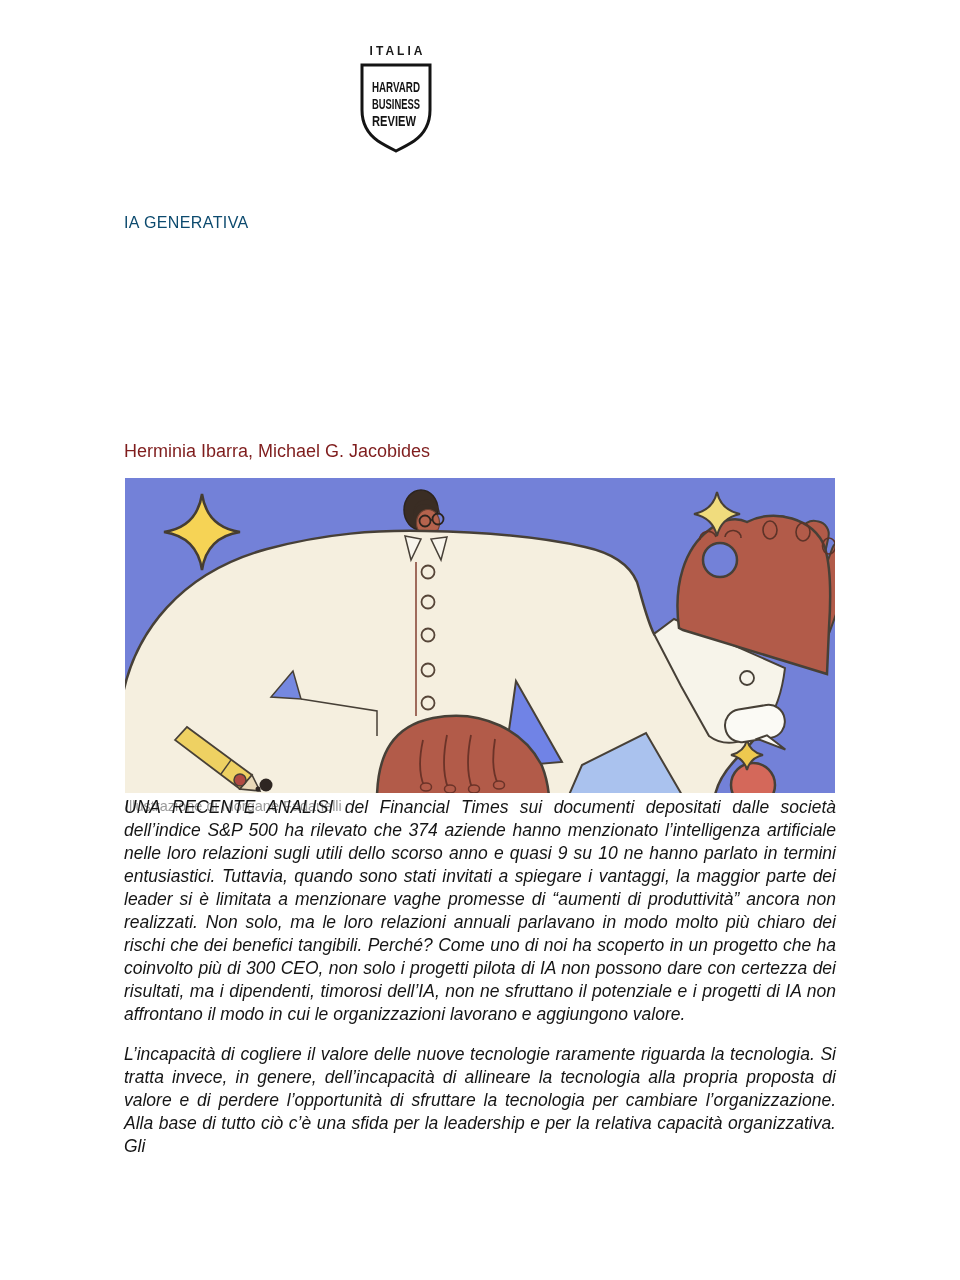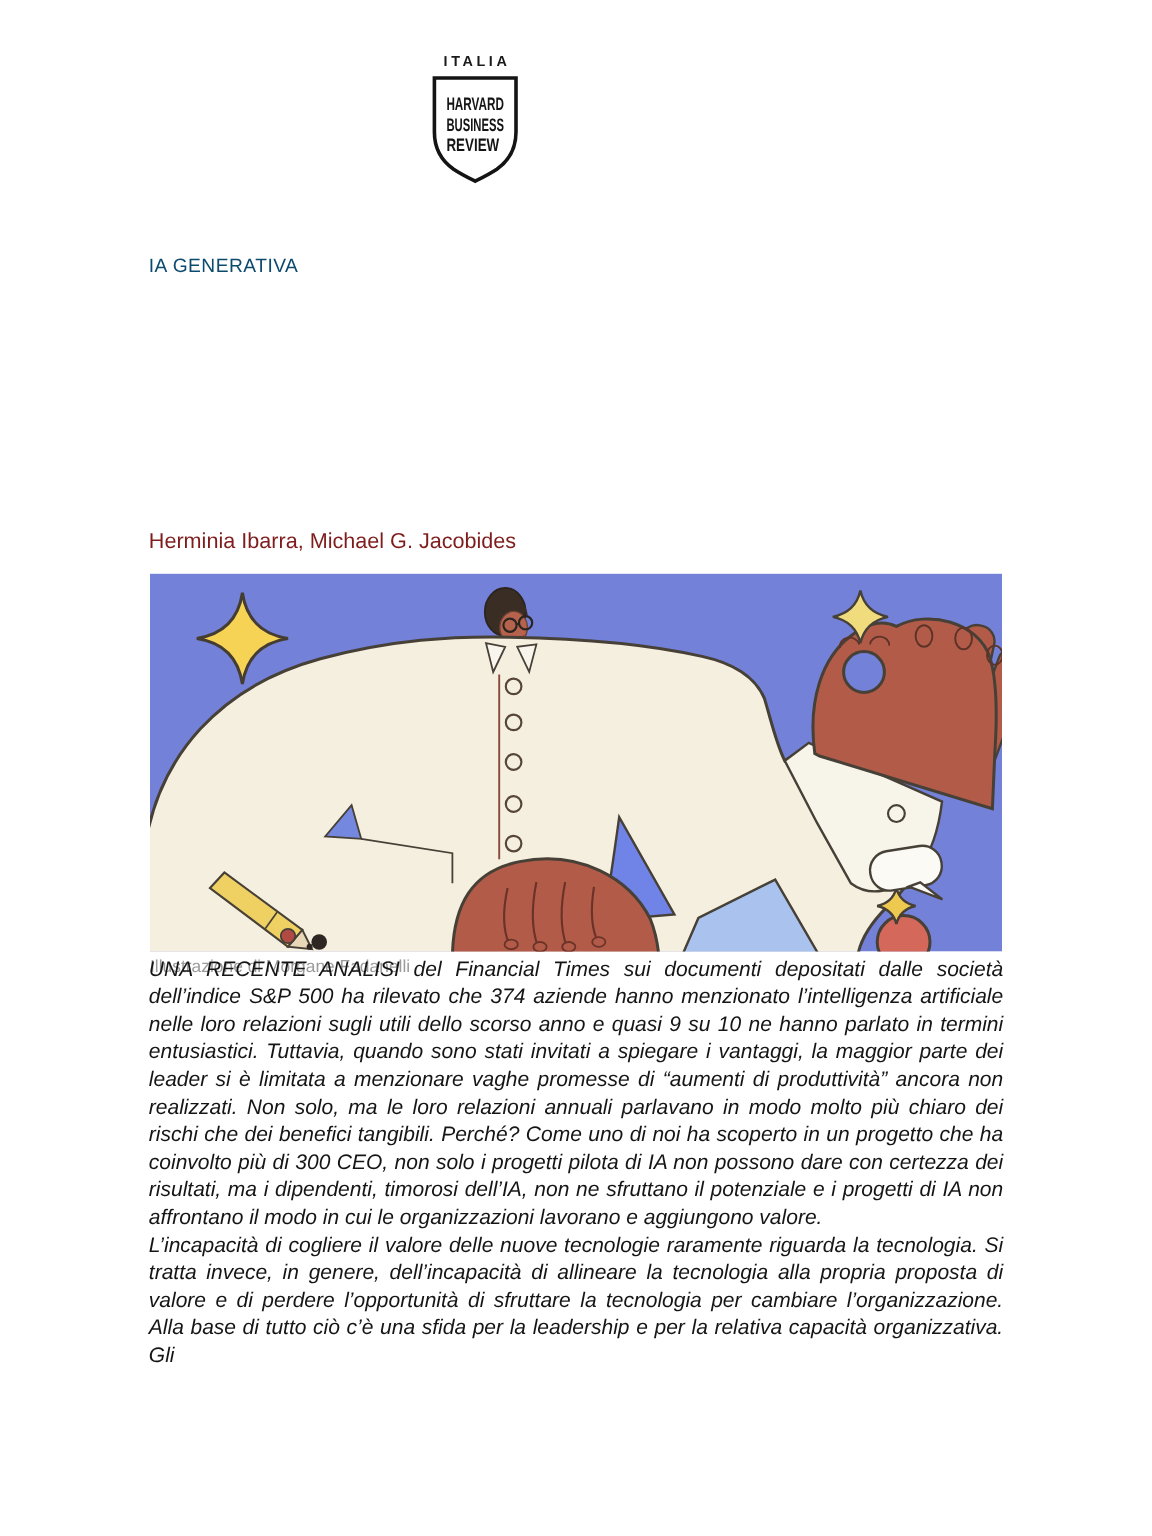--- a/index.html
+++ b/index.html
@@ -22,21 +22,21 @@
   .authors { position:absolute; left:124px; top:409px; font-size:18px; color:#7f1d1d;margin-top:32px; }
 
   .illu-wrap { position:absolute; left:125px; top:478px; width:710px; height:315px; }
   .illu-wrap svg { display:block; }
 
   .caption { position:absolute; left:125px; top:798px; width:710px; text-align:left;
              font-size:14.5px; color:#9b9b9b; }
 
   .body-copy { position:absolute; left:124px; top:796px; width:712px;font-style:italic; }
   .body-copy p { margin:0; font-size:17.5px; line-height:23px; text-align:justify; color:#151515; }
-  .body-copy p + p { }
+  .body-copy p + p { margin-top:17px; }
 </style>
 </head>
 <body>
 
 <div class="masthead">
   <div class="country">ITALIA</div>
   <svg width="76" height="92" viewBox="0 0 76 92">
     <path d="M4,3 H72 V48 C72,62 66,72 56,79 C50,83 44,86 38,89 C32,86 26,83 20,79 C10,72 4,62 4,48 Z" fill="#ffffff" stroke="#141414" stroke-width="3"></path>
     <text class="shield-line" x="14" y="30" textLength="48" lengthAdjust="spacingAndGlyphs">HARVARD</text>
     <text class="shield-line" x="14" y="47" textLength="48" lengthAdjust="spacingAndGlyphs">BUSINESS</text>

